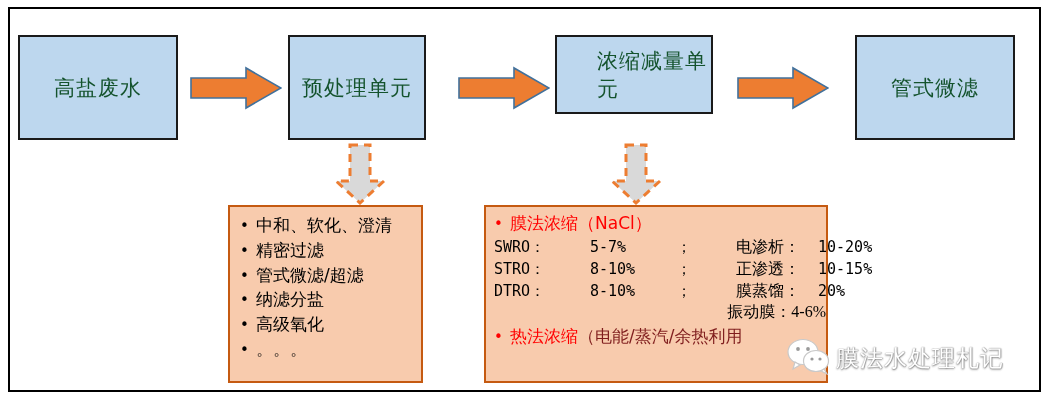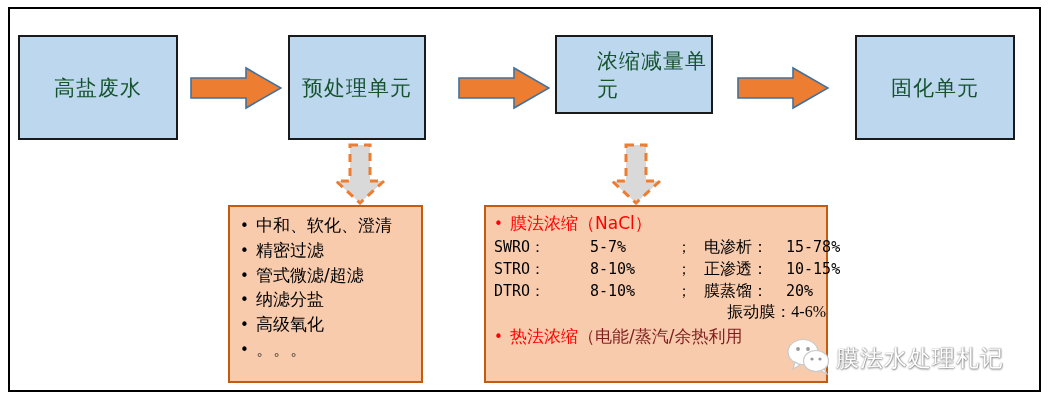--- a/index.html
+++ b/index.html
@@ -89,21 +89,21 @@
   .drow{
     display:flex;align-items:baseline;
     white-space:nowrap;line-height:1.32;
     font-family:"DejaVu Sans Mono","Liberation Mono",monospace;
     font-size:15px;
   }
   .c-name{display:inline-block;width:96px;flex:0 0 96px;}
   .c-val {display:inline-block;width:74px;flex:0 0 74px;}
   .c-sep {display:inline-block;width:40px;flex:0 0 40px;text-align:center;}
   .c-name2{display:inline-block;width:82px;flex:0 0 82px;
-           font-family:"DejaVu Sans","Liberation Sans",sans-serif;font-size:16px;}
+           font-family:"DejaVu Sans","Liberation Sans",sans-serif;font-size:16px;margin-left:32px;}
   .c-val2{display:inline-block;}
   .solo{
     white-space:nowrap;line-height:1.32;
     font-family:Liberation Serif, serif;font-size:16px;text-align:right;
   }
   .rhead2{
     display:flex;align-items:baseline;color:#ff0000;
     font-size:17px;white-space:nowrap;margin-top:2px;
   }
   .rhead2 .bdot{color:#ff0000;}
@@ -133,21 +133,21 @@
   <div class="flowbox" id="box0">
     <span>高盐废水</span>
   </div>
   <div class="flowbox" id="box1">
     <span>预处理单元</span>
   </div>
   <div class="flowbox" id="box2">
     <span>浓缩减量单元</span>
   </div>
   <div class="flowbox" id="box3">
-    <span>固化单元</span>
+    <span>管式微滤</span>
   </div>
 
   <div class="harrow" id="arrow0">
     <svg width="92" height="44" viewBox="0 0 92 44">
       <polygon points="1,12 56,12 56,2 91,22 56,42 56,32 1,32" fill="#ed7d31" stroke="#41719c" stroke-width="1.6"></polygon>
     </svg>
   </div>
   <div class="harrow" id="arrow1">
     <svg width="92" height="44" viewBox="0 0 92 44">
       <polygon points="1,12 56,12 56,2 91,22 56,42 56,32 1,32" fill="#ed7d31" stroke="#41719c" stroke-width="1.6"></polygon>
@@ -205,21 +205,21 @@
       <div class="rhead">
         <span class="bdot">•</span>
         <span>膜法浓缩（NaCl）</span>
       </div>
 
       <div class="drow">
         <span class="c-name">SWRO：</span>
         <span class="c-val">5-7%</span>
         <span class="c-sep">；</span>
         <span class="c-name2">电渗析：</span>
-        <span class="c-val2">15-78%</span>
+        <span class="c-val2">10-20%</span>
       </div>
 
       <div class="drow">
         <span class="c-name">STRO：</span>
         <span class="c-val">8-10%</span>
         <span class="c-sep">；</span>
         <span class="c-name2">正渗透：</span>
         <span class="c-val2">10-15%</span>
       </div>
 

